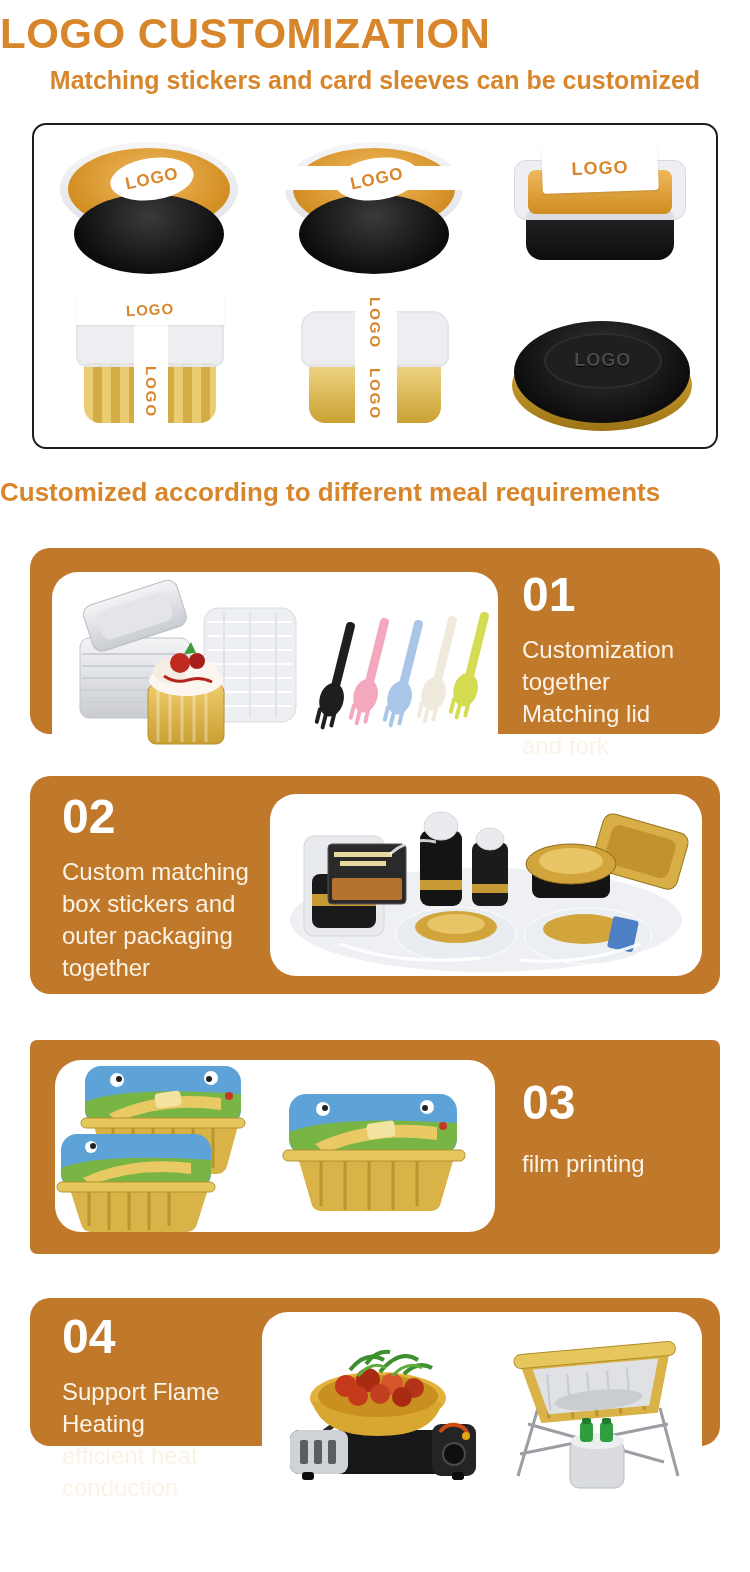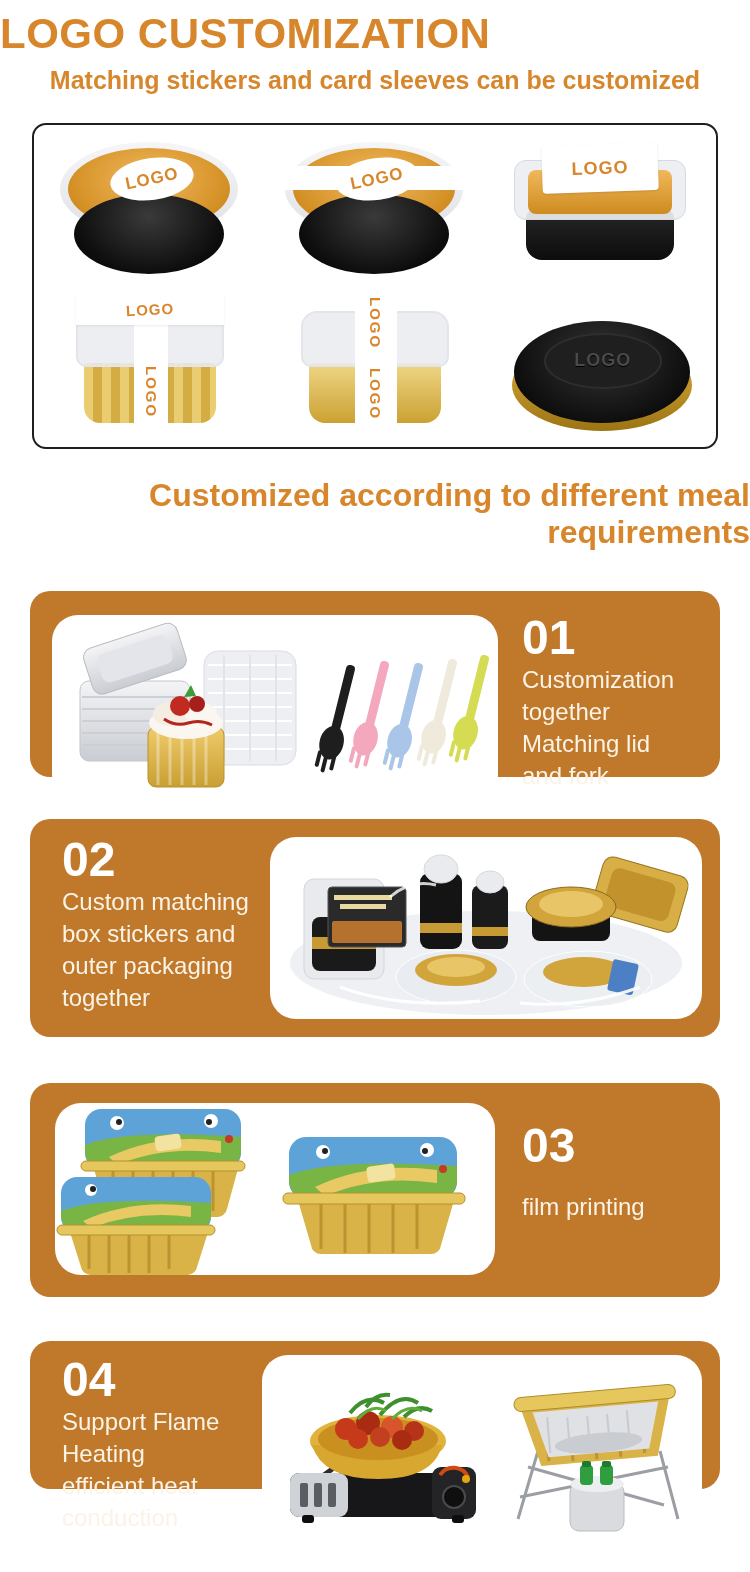--- a/index.html
+++ b/index.html
@@ -70,39 +70,39 @@
   .logo-vertical{writing-mode:vertical-rl;font-size:15px;color:var(--accent);font-weight:700;letter-spacing:2px;}
   
   .plate-gold-rim{position:absolute;left:12px;top:48px;width:180px;height:92px;border-radius:50%;
        background:linear-gradient(#E3B33C,#9c7414);}
   .plate-black{position:absolute;left:14px;top:30px;width:176px;height:102px;border-radius:50%;
        background:radial-gradient(ellipse at 50% 35%,#343434,#0a0a0a 78%);}
   .plate-top{position:absolute;left:44px;top:42px;width:118px;height:56px;border-radius:50%;
        background:#1f1f1f;border:2px solid #2e2e2e;display:flex;align-items:center;justify-content:center;}
   .plate-top .logo-text{color:#4a4a4a;font-size:18px;text-shadow:0 1px 0 #000;}
   
-  .mid-heading{margin:28px 0 12px 0;text-align:right;font-size:32px;font-weight:700;color:var(--accent);}
+  .mid-heading{margin:28px 0 12px 0;text-align:left;font-size:26px;font-weight:700;color:var(--accent);}
   
   .panel{width:690px;margin:0 auto;background:var(--panel);border-radius:20px;position:relative;}
   .panel.p1{height:186px;margin-top:40px;}
   .panel.p2{height:218px;margin-top:42px;}
-  .panel.p3{height:214px;margin-top:46px;}
+  .panel.p3{height:214px;margin-top:46px;border-radius:7px;}
   .panel.p4{height:148px;margin-top:44px;}
   .card{position:absolute;background:#fff;border-radius:26px;overflow:hidden;}
   .p1 .card{left:22px;top:24px;width:446px;height:186px;}
   .p2 .card{right:18px;top:18px;width:432px;height:182px;}
   .p3 .card{left:25px;top:20px;width:440px;height:172px;}
   .p4 .card{right:18px;top:14px;width:440px;height:180px;}
   .step-text{position:absolute;color:var(--step-text);}
   .p1 .step-text{left:492px;top:22px;}
   .p2 .step-text{left:32px;top:16px;}
   .p3 .step-text{left:492px;top:38px;}
   .p4 .step-text{left:32px;top:14px;}
   .step-number{font-size:48px;font-weight:700;color:#ffffff;line-height:1.05;}
-  .step-lines{margin-top:1px;font-size:24px;font-weight:400;line-height:32px;}
+  .step-lines{margin-top:14px;font-size:24px;font-weight:400;line-height:32px;}
   .p3 .step-lines{margin-top:20px;}
   svg{display:block;}
 </style>
 </head>
 <body>
 
 <h1 class="page-title">LOGO CUSTOMIZATION</h1>
 <div class="page-subtitle">Matching stickers and card sleeves can be customized</div>
 
 <div class="showcase">

